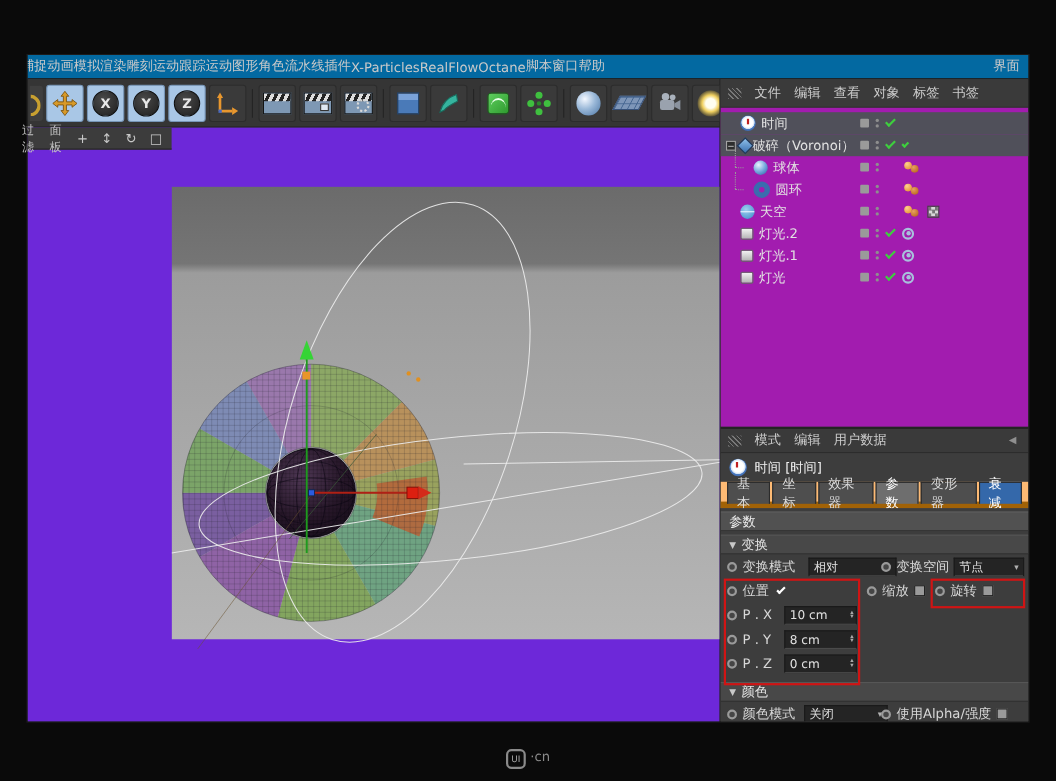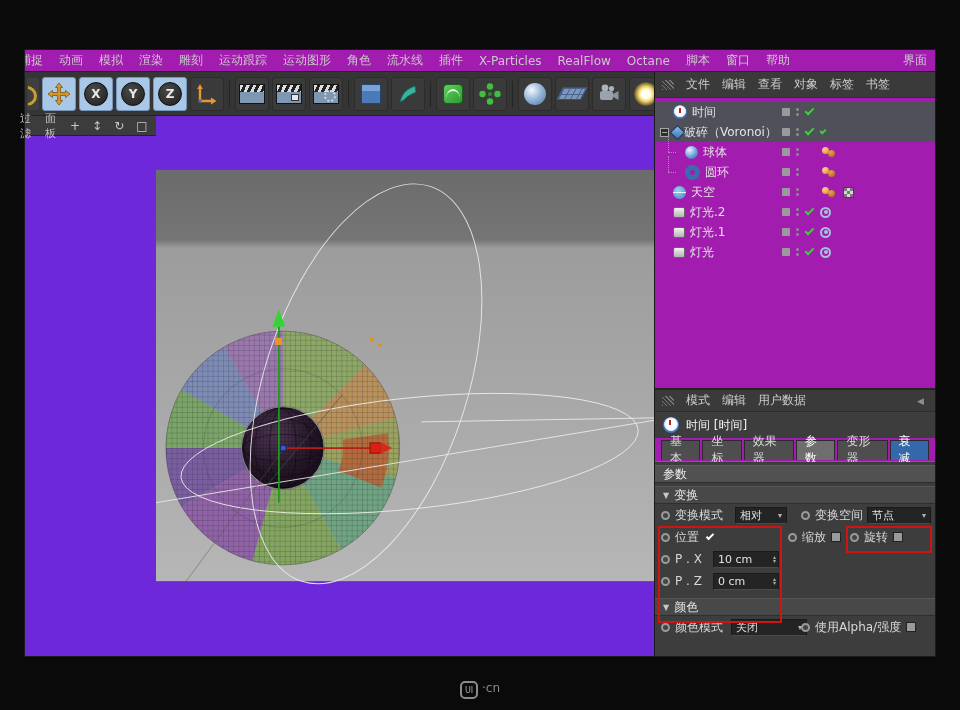--- a/index.html
+++ b/index.html
@@ -1,21 +1,21 @@
 <!DOCTYPE html>
 <html><head>
 <meta charset="utf-8">
 <style>
   *{box-sizing:border-box;margin:0;padding:0}
   html,body{width:960px;height:710px;background:#0a0a0a;font-family:"DejaVu Sans","Liberation Sans",sans-serif;overflow:hidden}
   .screen{position:absolute;left:0;top:0;width:960px;height:710px;background:#0a0a0a}
   .content{position:absolute;left:25px;top:50px;width:910px;height:606px;background:#353535;display:flex;flex-direction:column;outline:1px solid #1b1b1b}
 
   
-  .menubar{height:22px;background:#a21caf;border-bottom:1px solid #1e1e1e;display:flex;align-items:center;gap:16px;padding:0 8px;font-size:12px;color:#c9c9c9;white-space:nowrap;overflow:hidden}
+  .menubar{height:22px;background:#0369a1;border-bottom:1px solid #1e1e1e;display:flex;align-items:center;padding:0 8px;font-size:12px;color:#c9c9c9;white-space:nowrap;overflow:hidden}
   .menubar .mitem{cursor:default}
   .menubar .mitem.first{margin-left:-14px}
   .menubar .spacer{flex:1}
 
   .main{flex:1;display:flex;min-height:0}
   .left-col{width:630px;display:flex;flex-direction:column;border-right:1px solid #191919}
 
   
   .toolbar{height:44px;background:#353535;border-bottom:1px solid #222;display:flex;align-items:center;gap:3px;padding:0 2px;overflow:hidden}
   .tool{width:34px;height:34px;border-radius:3px;display:flex;align-items:center;justify-content:center;flex:none;background:#3a3a3a;border:1px solid #2c2c2c}
@@ -79,21 +79,21 @@
   .tgt{width:11px;height:11px;border:2px solid #a8c0dc;border-radius:50%;position:relative}
   .tgt::after{content:"";position:absolute;inset:1.5px;background:#a8c0dc;border-radius:50%}
   .skytag{width:11px;height:11px;border:1px solid #444;background:repeating-conic-gradient(#d8d8d8 0 25%,#787878 0 50%);background-size:6px 6px}
   .om-sep{height:2px;background:#242424}
 
   
   .am-menu{height:22px;display:flex;align-items:center;gap:12px;padding:0 7px;font-size:12px;color:#cccccc;background:#3a3a3a;border-bottom:1px solid #2c2c2c}
   .am-menu .back{margin-left:auto;color:#8f8f8f;font-size:9px;padding-right:4px}
   .am-title{height:26px;display:flex;align-items:center;gap:7px;padding:0 8px;font-size:12px;color:#f0f0f0;background:#3d3d3d}
   .icon-clock.big{width:16px;height:16px}
-  .am-tabs{height:24px;display:flex;align-items:center;gap:2px;padding:0 6px;background:#a21caf;border-bottom:1px solid #a16207}
+  .am-tabs{height:24px;display:flex;align-items:flex-start;gap:2px;padding:0 6px;background:#fdba74;border-bottom:6px solid #a16207}
   .tab{height:20px;display:flex;align-items:center;padding:0 8px;background:#4e4e4e;border:1px solid #2b2b2b;border-bottom:none;font-size:12px;color:#dcdcdc}
   .tab.active{background:#6e6e6e;color:#fff}
   .tab.blue{background:#3468aa;color:#fff}
   .am-body{flex:1;background:#3d3d3d;position:relative;overflow:hidden}
   .secbar{height:18px;margin-top:3px;background:#515151;border-top:1px solid #5e5e5e;border-bottom:1px solid #2e2e2e;display:flex;align-items:center;padding:0 8px;font-size:12px;color:#ececec}
   .subbar{height:18px;margin-top:3px;background:#484848;border-top:1px solid #565656;border-bottom:1px solid #2e2e2e;display:flex;align-items:center;gap:5px;padding:0 8px;font-size:12px;color:#e4e4e4}
   .subbar .tri{font-size:8px;color:#c8c8c8}
   .am-row{height:22px;position:relative;font-size:12px;color:#d8d8d8}
   .grp{position:absolute;top:0;height:100%;display:flex;align-items:center;gap:5px;white-space:nowrap}
   .kf{width:9px;height:9px;border:2px solid #9a9a9a;border-radius:50%;background:#454545;flex:none}
@@ -479,21 +479,21 @@
           <div class="subbar">
             <span class="tri">▼</span>
             <span>变换</span>
           </div>
 
           <div class="am-row">
             <span class="grp" style="left:6px">
               <span class="kf"></span>
               <span>变换模式</span>
             </span>
-            <span class="dd" style="left:80px;width:52px">
+            <span class="dd" style="left:80px;width:80px">
               <span>相对</span>
               <span class="ar">▾</span>
             </span>
             <span class="grp" style="left:146px">
               <span class="kf"></span>
               <span>变换空间</span>
             </span>
             <span class="dd" style="left:212px;width:64px">
               <span>节点</span>
               <span class="ar">▾</span>
@@ -525,20 +525,33 @@
             </span>
             <span class="num" style="left:58px;width:66px">
               <span>10 cm</span>
               <span class="spin">
                   <span>▴</span>
                   <span>▾</span>
                 </span>
             </span>
           </div>
 
+          <div class="am-row">
+            <span class="grp" style="left:6px">
+              <span class="kf"></span>
+              <span>P . Y</span>
+            </span>
+            <span class="num" style="left:58px;width:66px">
+              <span>8 cm</span>
+              <span class="spin">
+                  <span>▴</span>
+                  <span>▾</span>
+                </span>
+            </span>
+          </div>
 
           <div class="am-row">
             <span class="grp" style="left:6px">
               <span class="kf"></span>
               <span>P . Z</span>
             </span>
             <span class="num" style="left:58px;width:66px">
               <span>0 cm</span>
               <span class="spin">
                   <span>▴</span>

